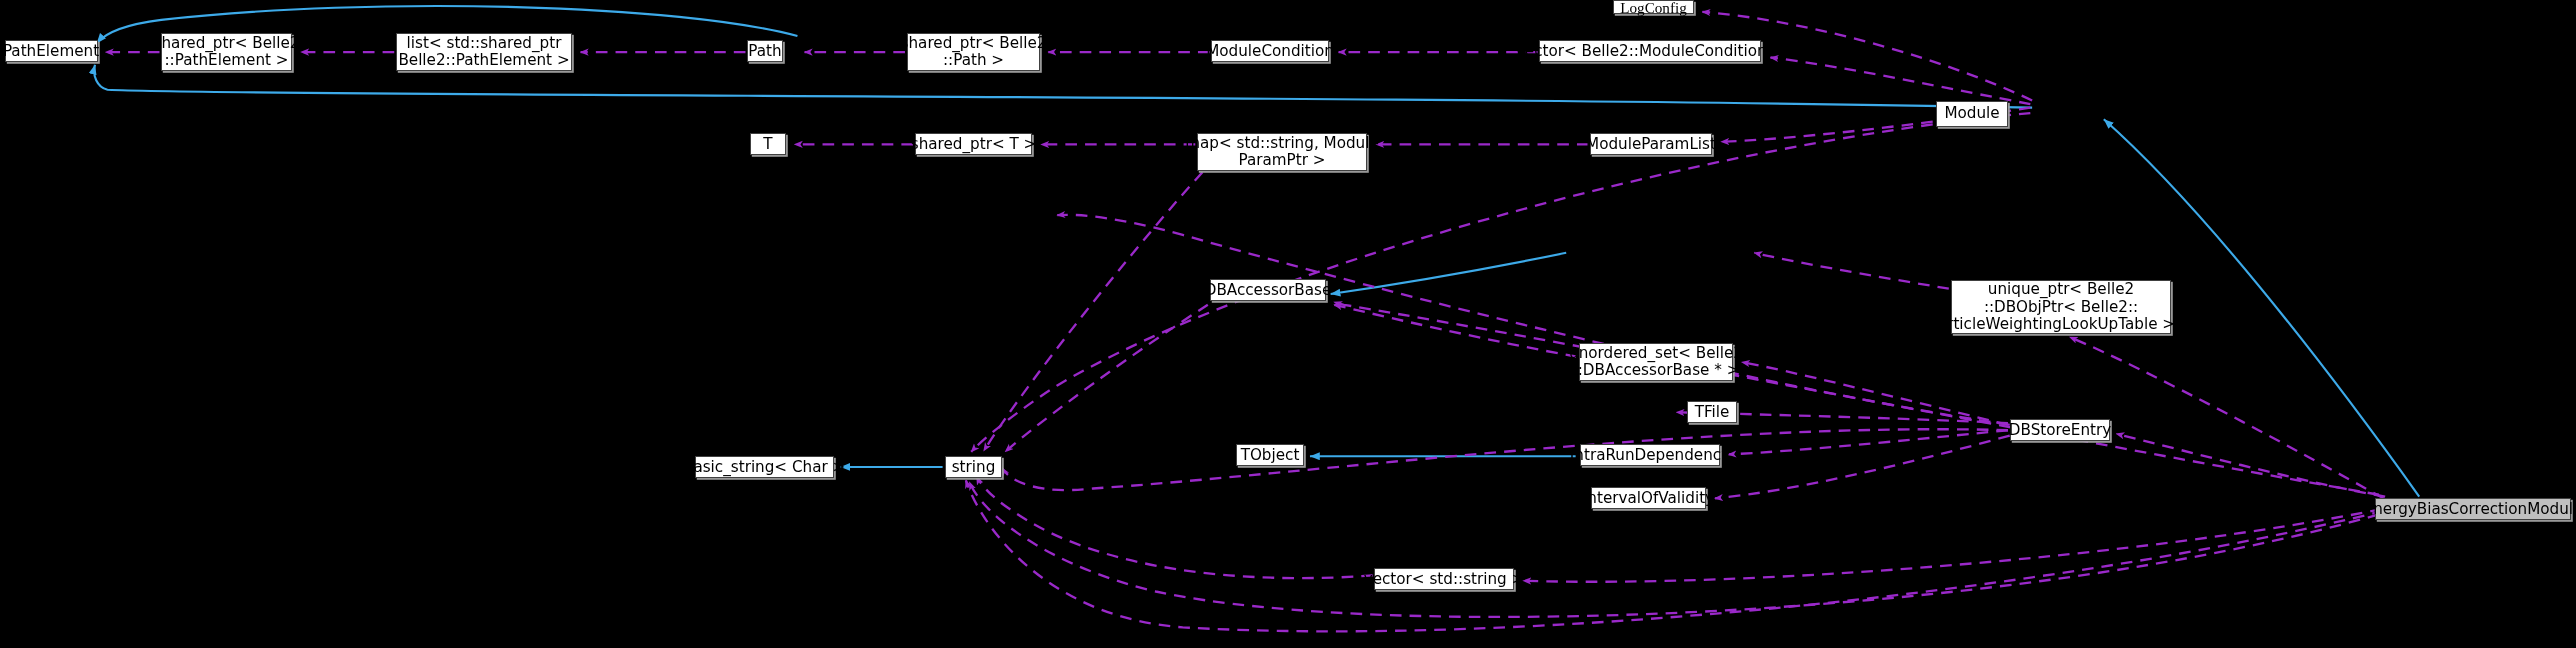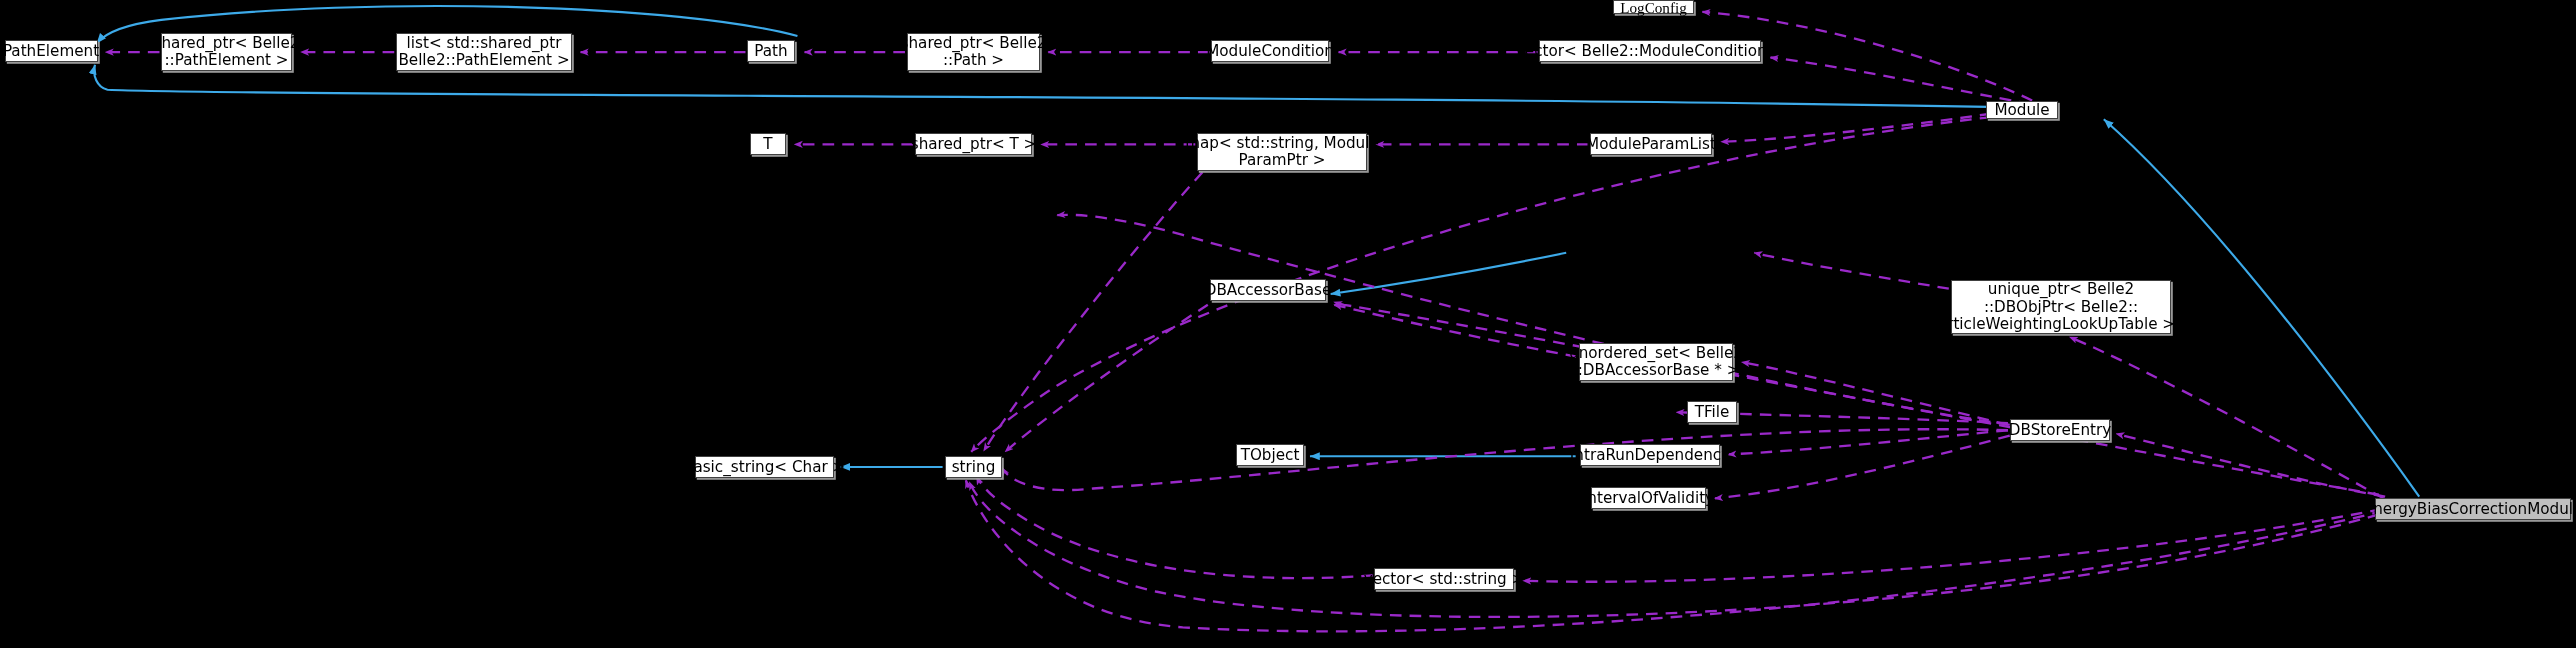--- a/index.html
+++ b/index.html
@@ -94,27 +94,27 @@
 
       <path d="M 2662,554 C 2580,540 2450,506 2362,484"></path>
       <path d="M 2655,552 C 2300,490 1800,390 1500,340 C 1495,339 1492,338 1489,337"></path>
     </g>
   </svg>
 <div class="node" style="left: 4.5px; top: 40px; width: 93px; height: 22.4px;"><span class="node-label">PathElement</span></div>
     <div class="node" style="left: 161px; top: 33px; width: 131px; height: 38px;"><span class="node-label">shared_ptr&lt; Belle2
 ::PathElement &gt;</span></div>
     <div class="node" style="left: 396px; top: 33px; width: 176px; height: 38px;"><span class="node-label">list&lt; std::shared_ptr
 &lt; Belle2::PathElement &gt; &gt;</span></div>
-    <div class="node" style="left: 747px; top: 40px; width: 48px; height: 22.4px;"><span class="node-label">Path</span></div>
+    <div class="node" style="left: 747px; top: 40px; width: 36px; height: 22.4px;"><span class="node-label">Path</span></div>
     <div class="node" style="left: 907px; top: 33px; width: 133px; height: 38px;"><span class="node-label">shared_ptr&lt; Belle2
 ::Path &gt;</span></div>
     <div class="node" style="left: 1211px; top: 40px; width: 118px; height: 22.4px;"><span class="node-label">ModuleCondition</span></div>
     <div class="node" style="left: 1539px; top: 40px; width: 222px; height: 22.4px;"><span class="node-label">vector&lt; Belle2::ModuleCondition &gt;</span></div>
     <div class="node" style="left: 1613px; top: 0px; width: 81px; height: 14px; font-family: Liberation Serif, serif;"><span class="node-label">LogConfig</span></div>
-    <div class="node" style="left: 1986px; top: 101px; width: 72px; height: 18px;"><span class="node-label">Module</span></div>
+    <div class="node" style="left: 1936px; top: 101px; width: 72px; height: 26px;"><span class="node-label">Module</span></div>
     <div class="node" style="left: 750px; top: 133px; width: 36px; height: 22.4px;"><span class="node-label">T</span></div>
     <div class="node" style="left: 915px; top: 133px; width: 117px; height: 22.4px;"><span class="node-label">shared_ptr&lt; T &gt;</span></div>
     <div class="node" style="left: 1197px; top: 133px; width: 170px; height: 38px;"><span class="node-label">map&lt; std::string, Module
 ParamPtr &gt;</span></div>
     <div class="node" style="left: 1590px; top: 133px; width: 122px; height: 22.4px;"><span class="node-label">ModuleParamList</span></div>
     <div class="node" style="left: 1210px; top: 279px; width: 116px; height: 22.4px;"><span class="node-label">DBAccessorBase</span></div>
     <div class="node" style="left: 1951px; top: 280px; width: 220px; height: 54px;"><span class="node-label">unique_ptr&lt; Belle2
 ::DBObjPtr&lt; Belle2::
 ParticleWeightingLookUpTable &gt; &gt;</span></div>
     <div class="node" style="left: 1579px; top: 343px; width: 154px; height: 38px;"><span class="node-label">unordered_set&lt; Belle2

